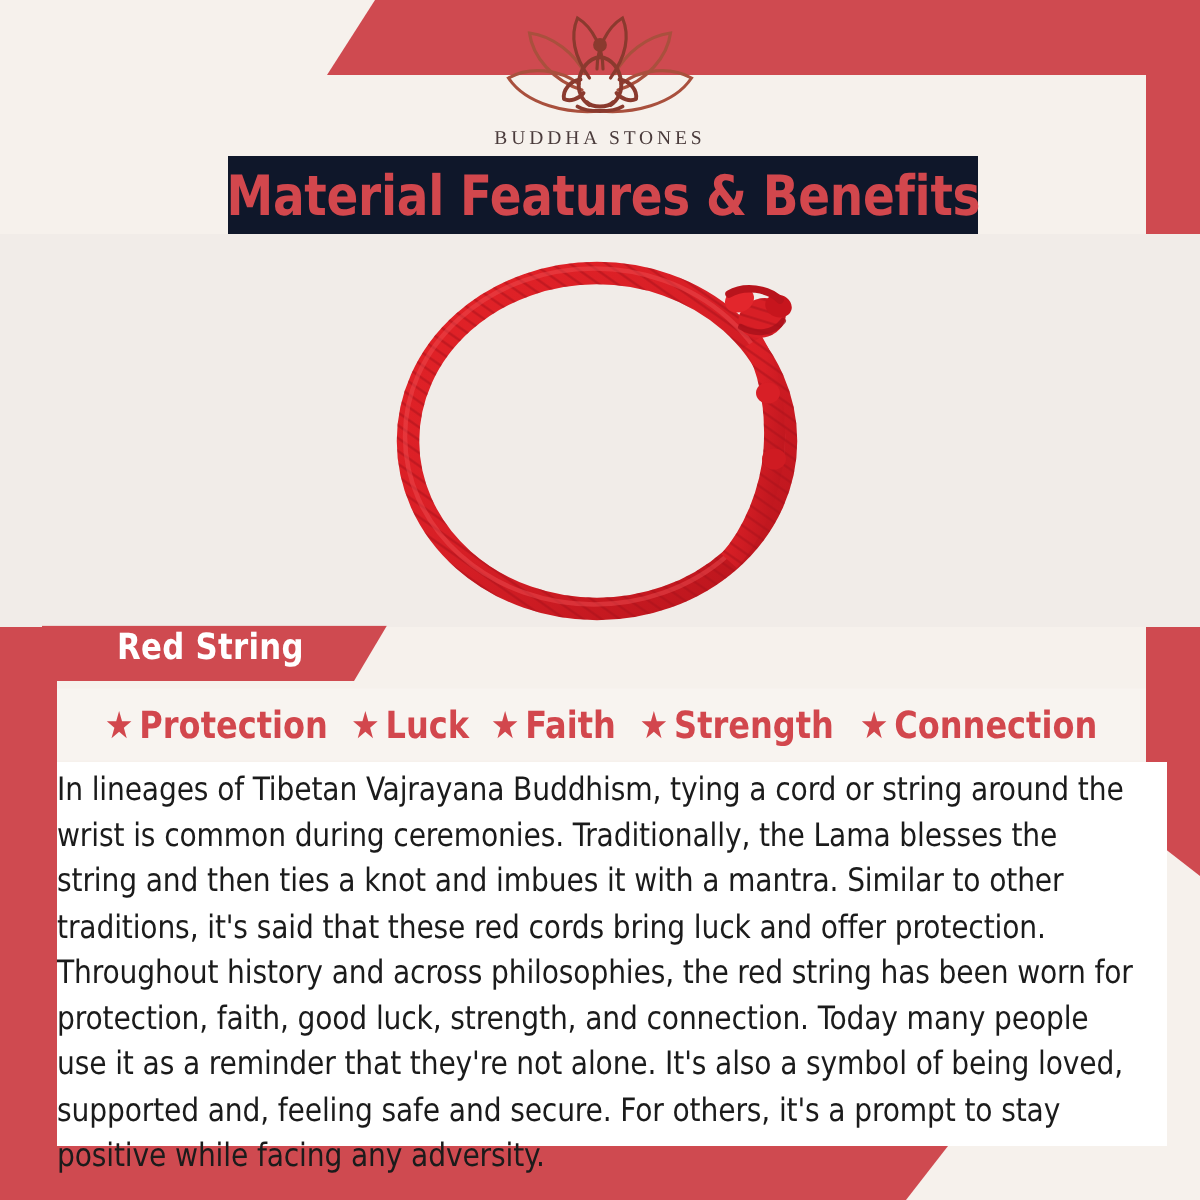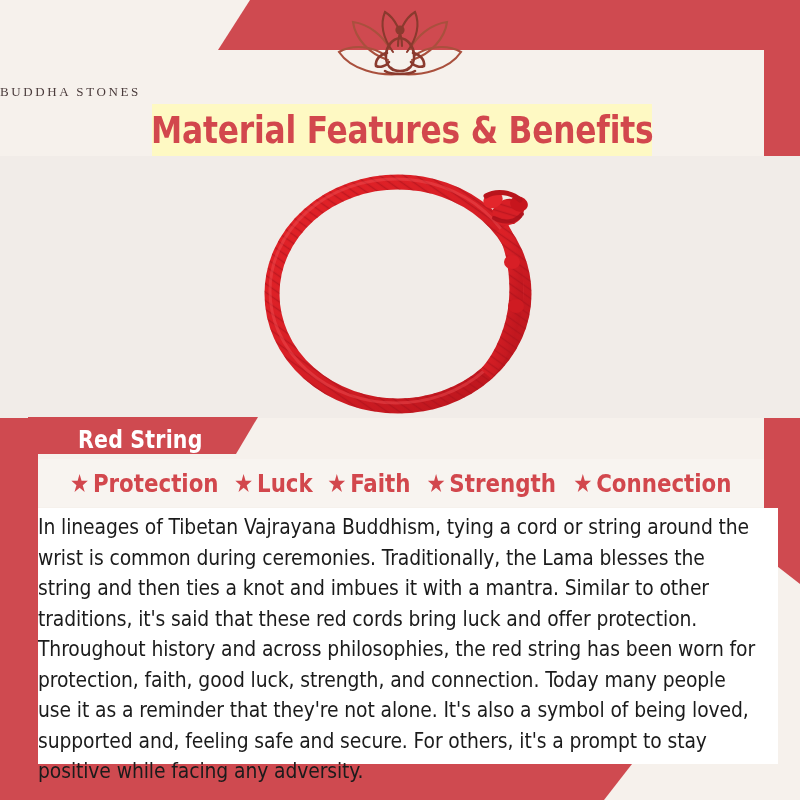--- a/index.html
+++ b/index.html
@@ -52,21 +52,21 @@
     height: 36px;
     clip-path: polygon(0 0, 100% 0, calc(100% - 28px) 100%, 0 100%);
   }
 
   
   .brand {
     position: absolute;
     top: 8px;
     left: 0;
     width: 800px;
-    text-align: left;
+    text-align: center;
     z-index: 5;
   }
   .logo-mark {
     display: block;
     margin: 0 auto;
     width: 150px;
     height: 74px;
   }
   .brand-name {
     display: block;
@@ -78,21 +78,21 @@
     font-weight: 400;
   }
 
   
   .headline-plate {
     position: absolute;
     top: 104px;
     left: 152px;
     width: 500px;
     height: 52px;
-    background: #fef9c3;
+    background: #0f172a;
     display: flex;
     align-items: center;
     justify-content: center;
     z-index: 5;
   }
   .headline {
     font-family: "Liberation Sans Narrow", "DejaVu Sans Condensed", "Liberation Sans", sans-serif;
     font-size: 37px;
     font-weight: bold;
     color: #d2474d;
@@ -122,21 +122,21 @@
   
   .ribbon {
     position: absolute;
     top: 417px;
     left: 28px;
     height: 37px;
     width: 230px;
     background: #cf4a50;
     clip-path: polygon(0 0, 100% 0, calc(100% - 22px) 100%, 0 100%);
     display: flex;
-    align-items: flex-end;
+    align-items: flex-start;
     z-index: 6;
   }
   .ribbon-label {
     color: #ffffff;
     font-family: "Liberation Sans Narrow", "DejaVu Sans Condensed", "Liberation Sans", sans-serif;
     font-size: 24px;
     font-weight: bold;
     padding-left: 48px;
     letter-spacing: 0.2px;
     transform: scaleX(0.95);

